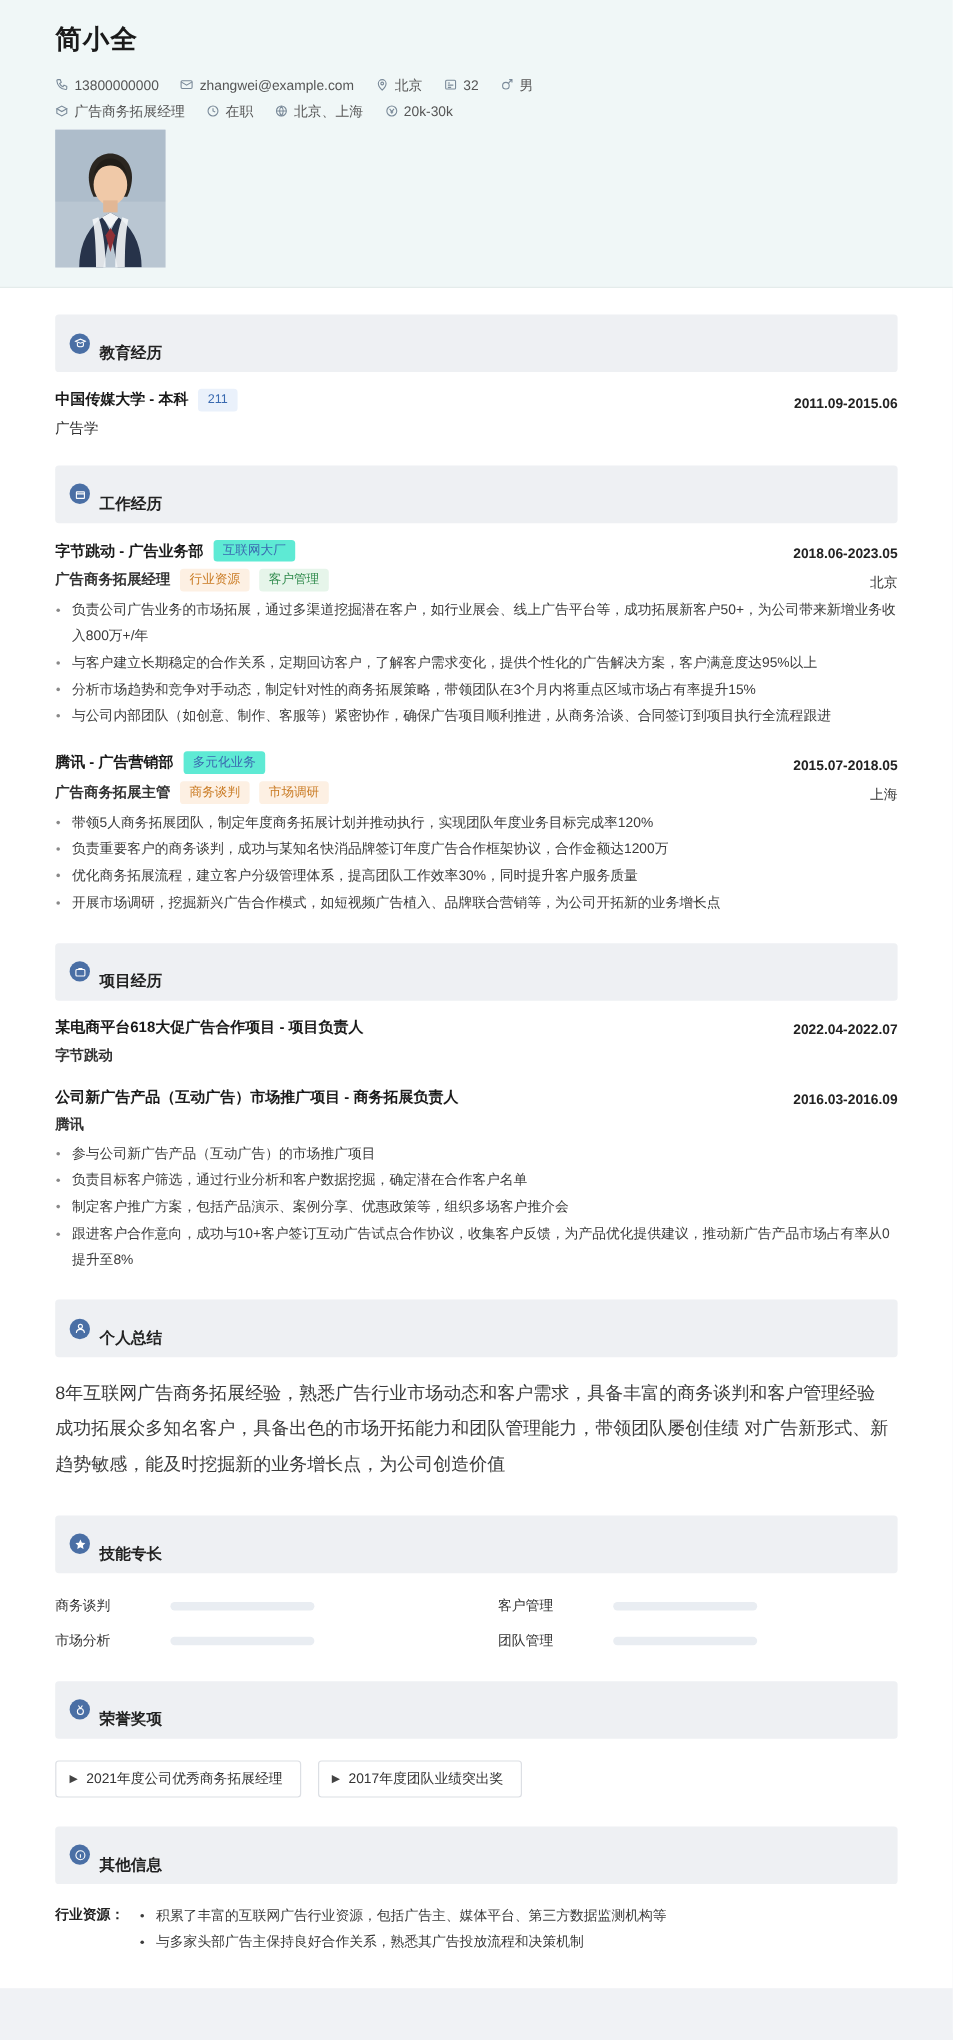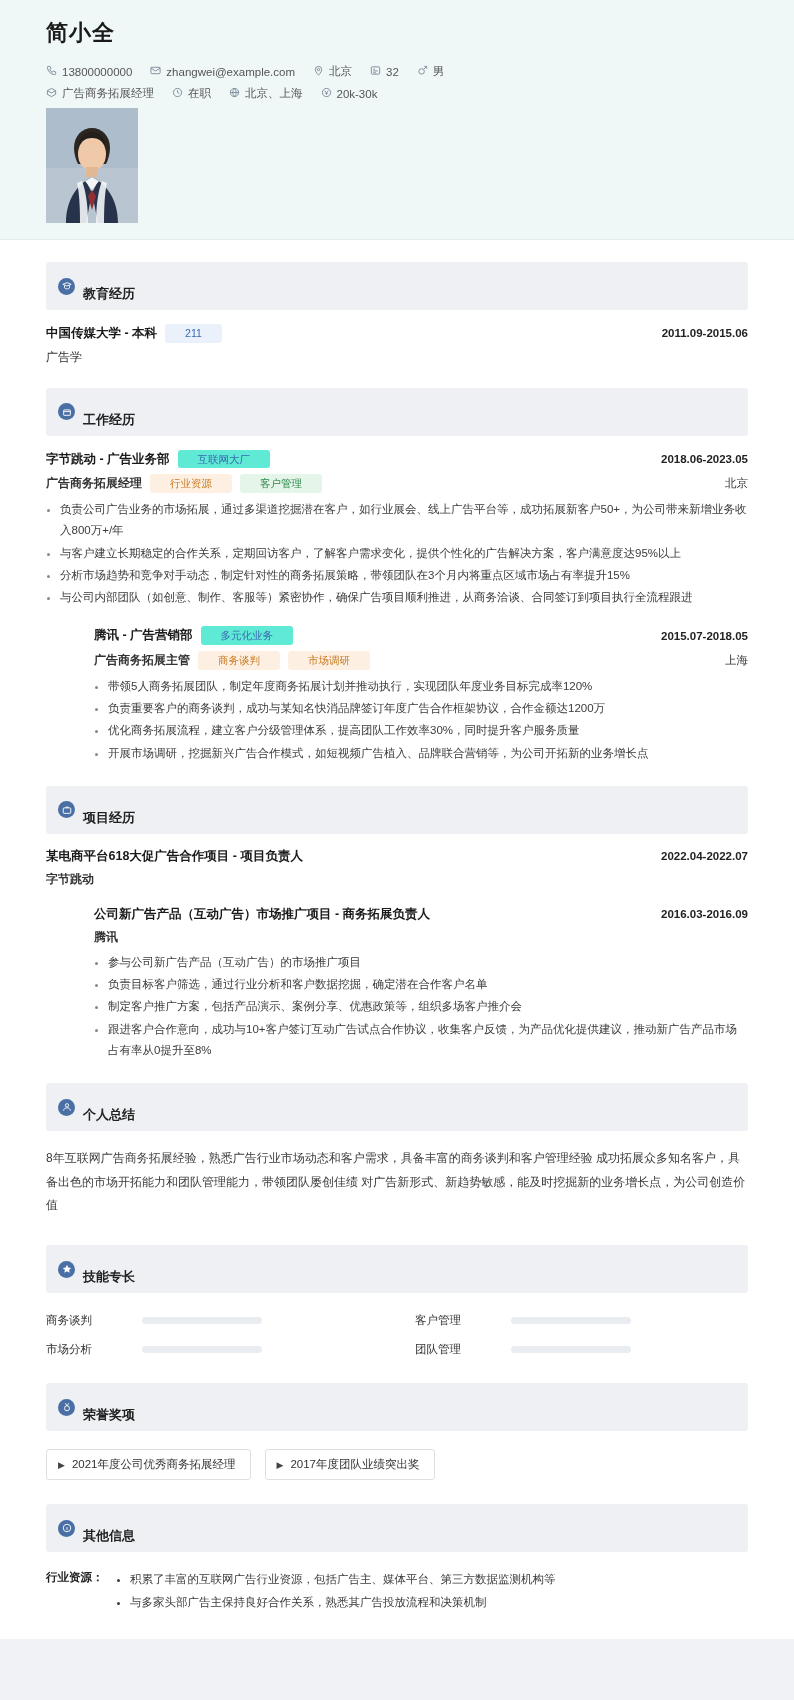--- a/index.html
+++ b/index.html
@@ -72,36 +72,36 @@
     background: #4a6fa5;
     color: #fff;
     display: flex; align-items: center; justify-content: center;
     margin-right: 8px;
     flex: none;
   }
   .sec-title { font-size: 13px; font-weight: bold; color: #222; margin-top: 16px; }
 
   
   .entry { margin-bottom: 4px; }
-  .entry + .entry { margin-top: 18px; margin-left: 48px; }
+  .entry + .entry { margin-top: 18px; }
   .row {
     display: flex;
     justify-content: space-between;
-    align-items: center;
+    align-items: flex-end;
     margin-bottom: 6px;
     gap: 23px;
   }
   .row-left { display: flex; align-items: center; flex-wrap: wrap; gap: 8px; }
   .title-main { font-size: 12.5px; font-weight: bold; color: #1a1a1a; }
   .title-sub { font-size: 12px; font-weight: bold; color: #333; }
   .date { font-size: 11.5px; font-weight: bold; color: #222; white-space: nowrap; }
   .place { font-size: 11.5px; color: #333; white-space: nowrap; }
   .tag {
     font-size: 10.5px;
-    padding: 2px 20px;
+    padding: 2px 8px;
     border-radius: 3px;
     background: #eaf1fb;
     color: #3a6ab0;
     line-height: 1.4;
   }
   .tag.orange { background: #fdf0e3; color: #c97a22; }
   .tag.green  { background: #e6f5ea; color: #2f8a4c; }
   .tag.blue2  { background: #5eead4; color: #3a6ab0; }
   .tag.num    { background: #eaf1fb; color: #3a6ab0; }
   .subline { font-size: 12px; color: #333; margin: 2px 0 6px 0; }
@@ -109,21 +109,21 @@
   ul.bullets { margin: 4px 0 0 0; padding: 0 0 0 14px; }
   ul.bullets li {
     font-size: 11.5px;
     line-height: 1.85;
     color: #3b3b3b;
     margin-bottom: 1px;
   }
   ul.bullets li::marker { color: #888; }
 
   .summary-text {
-    font-size: 12px;
+    font-size: 15px;
     line-height: 1.95;
     color: #3b3b3b;
     padding: 2px 0 6px 0;
   }
 
   
   .skills {
     display: grid;
     grid-template-columns: 1fr 1fr;
     gap: 14px 36px;

